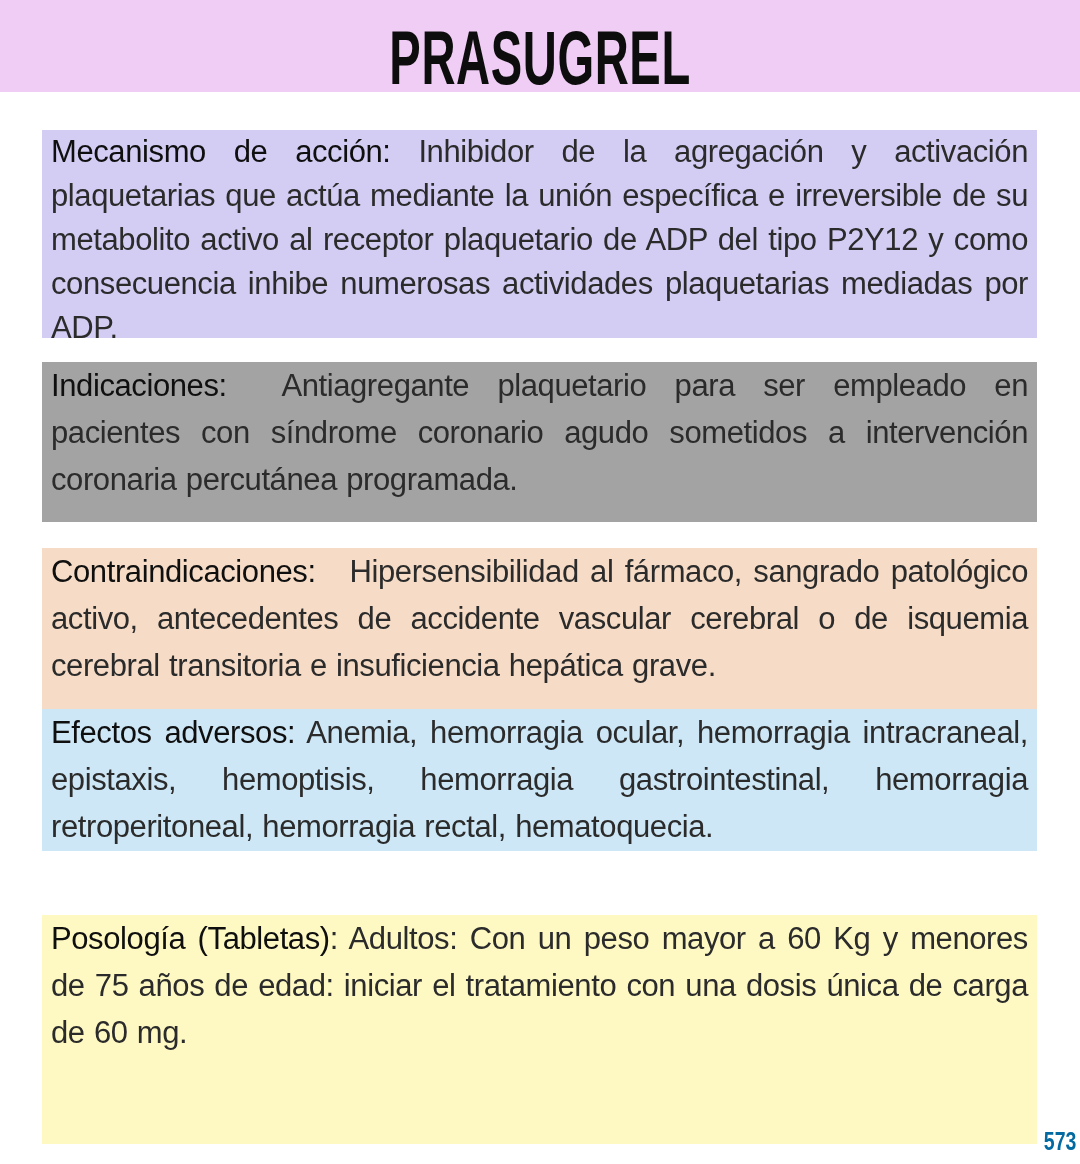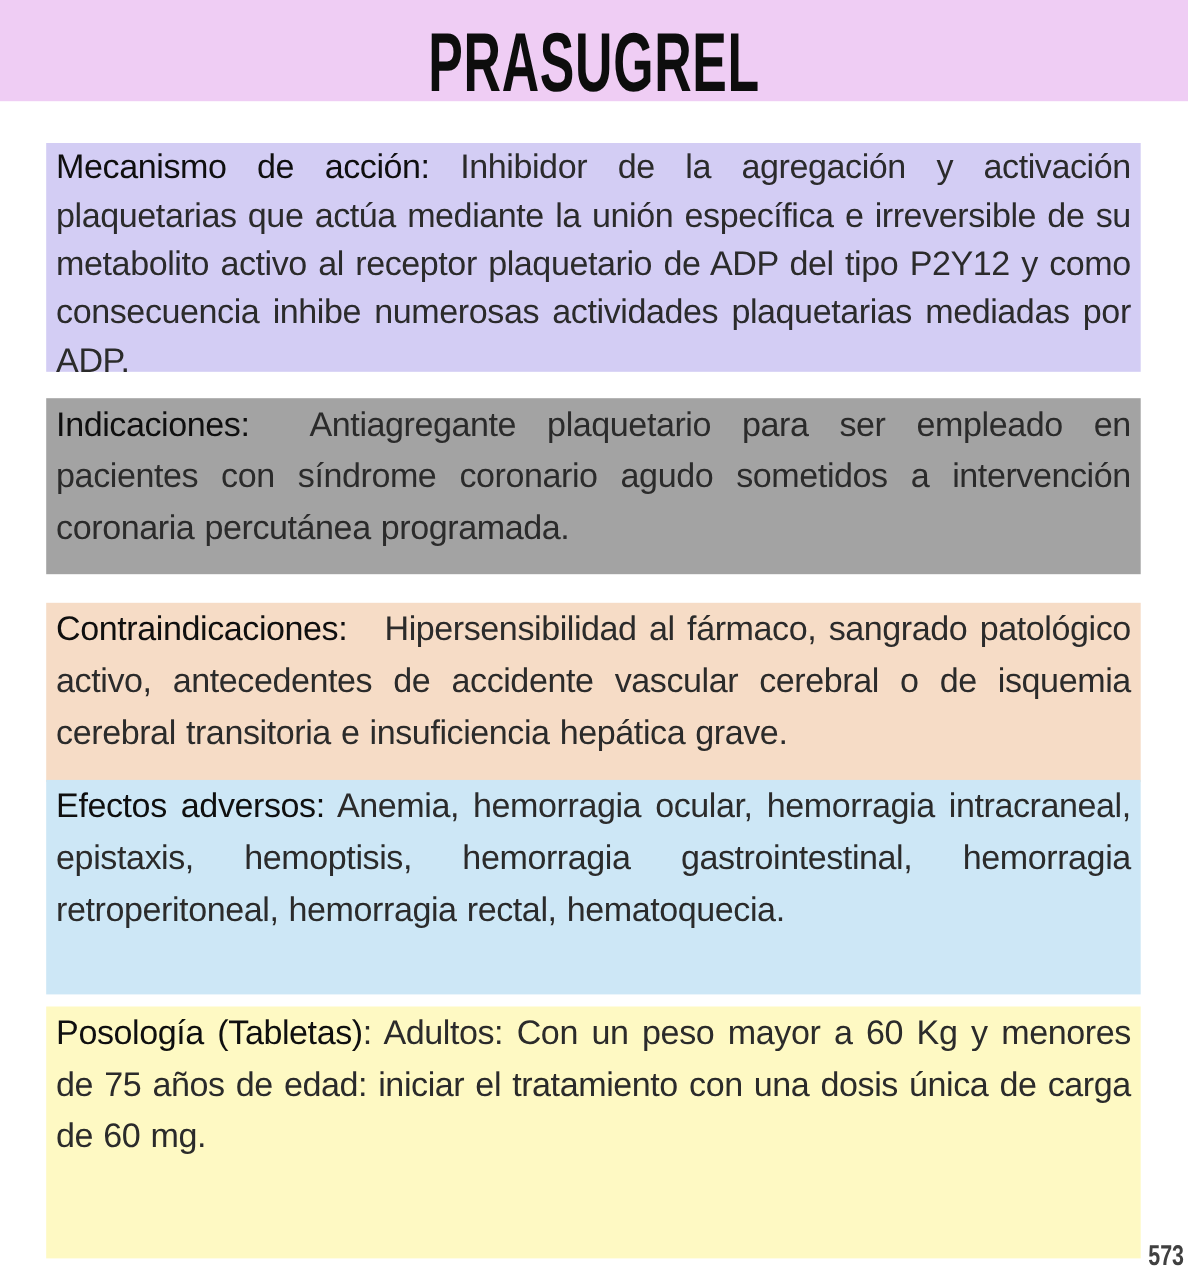--- a/index.html
+++ b/index.html
@@ -62,33 +62,33 @@
     .section .lbl {
       font-weight: normal;
       color: #0f0f0f;
     }
     #sec-mecanismo { top: 130px; height: 208px; background: #d3cdf4; }
     #sec-mecanismo p { padding-top: 0px; }
     #sec-indicaciones { top: 335px; height: 160px; background: #a3a3a3; margin-top: 27px; }
     #sec-indicaciones p { padding-top: 0px; line-height: 47px; }
     #sec-contra { top: 548px; height: 163px; background: #f6dcc6; }
     #sec-contra p { line-height: 47px; }
-    #sec-efectos { top: 709px; height: 195px; background: #cde7f6; }
+    #sec-efectos { top: 709px; height: 142px; background: #cde7f6; }
     #sec-efectos p { line-height: 47px; }
     #sec-posologia { top: 915px; height: 229px; background: #fef9c3; }
     #sec-posologia p { line-height: 47px; }
     .page-num {
       position: absolute;
       right: 4px;
       top: 1126px;
       font-family: "Liberation Sans", "DejaVu Sans", sans-serif;
       font-weight: bold;
       font-size: 26px;
       line-height: 30px;
-      color: #404040;
+      color: #0369a1;
     }
     .page-num span {
       display: inline-block;
       transform: scaleX(0.75);
       transform-origin: right;
     }
   </style>
 </head>
 <body>
 

